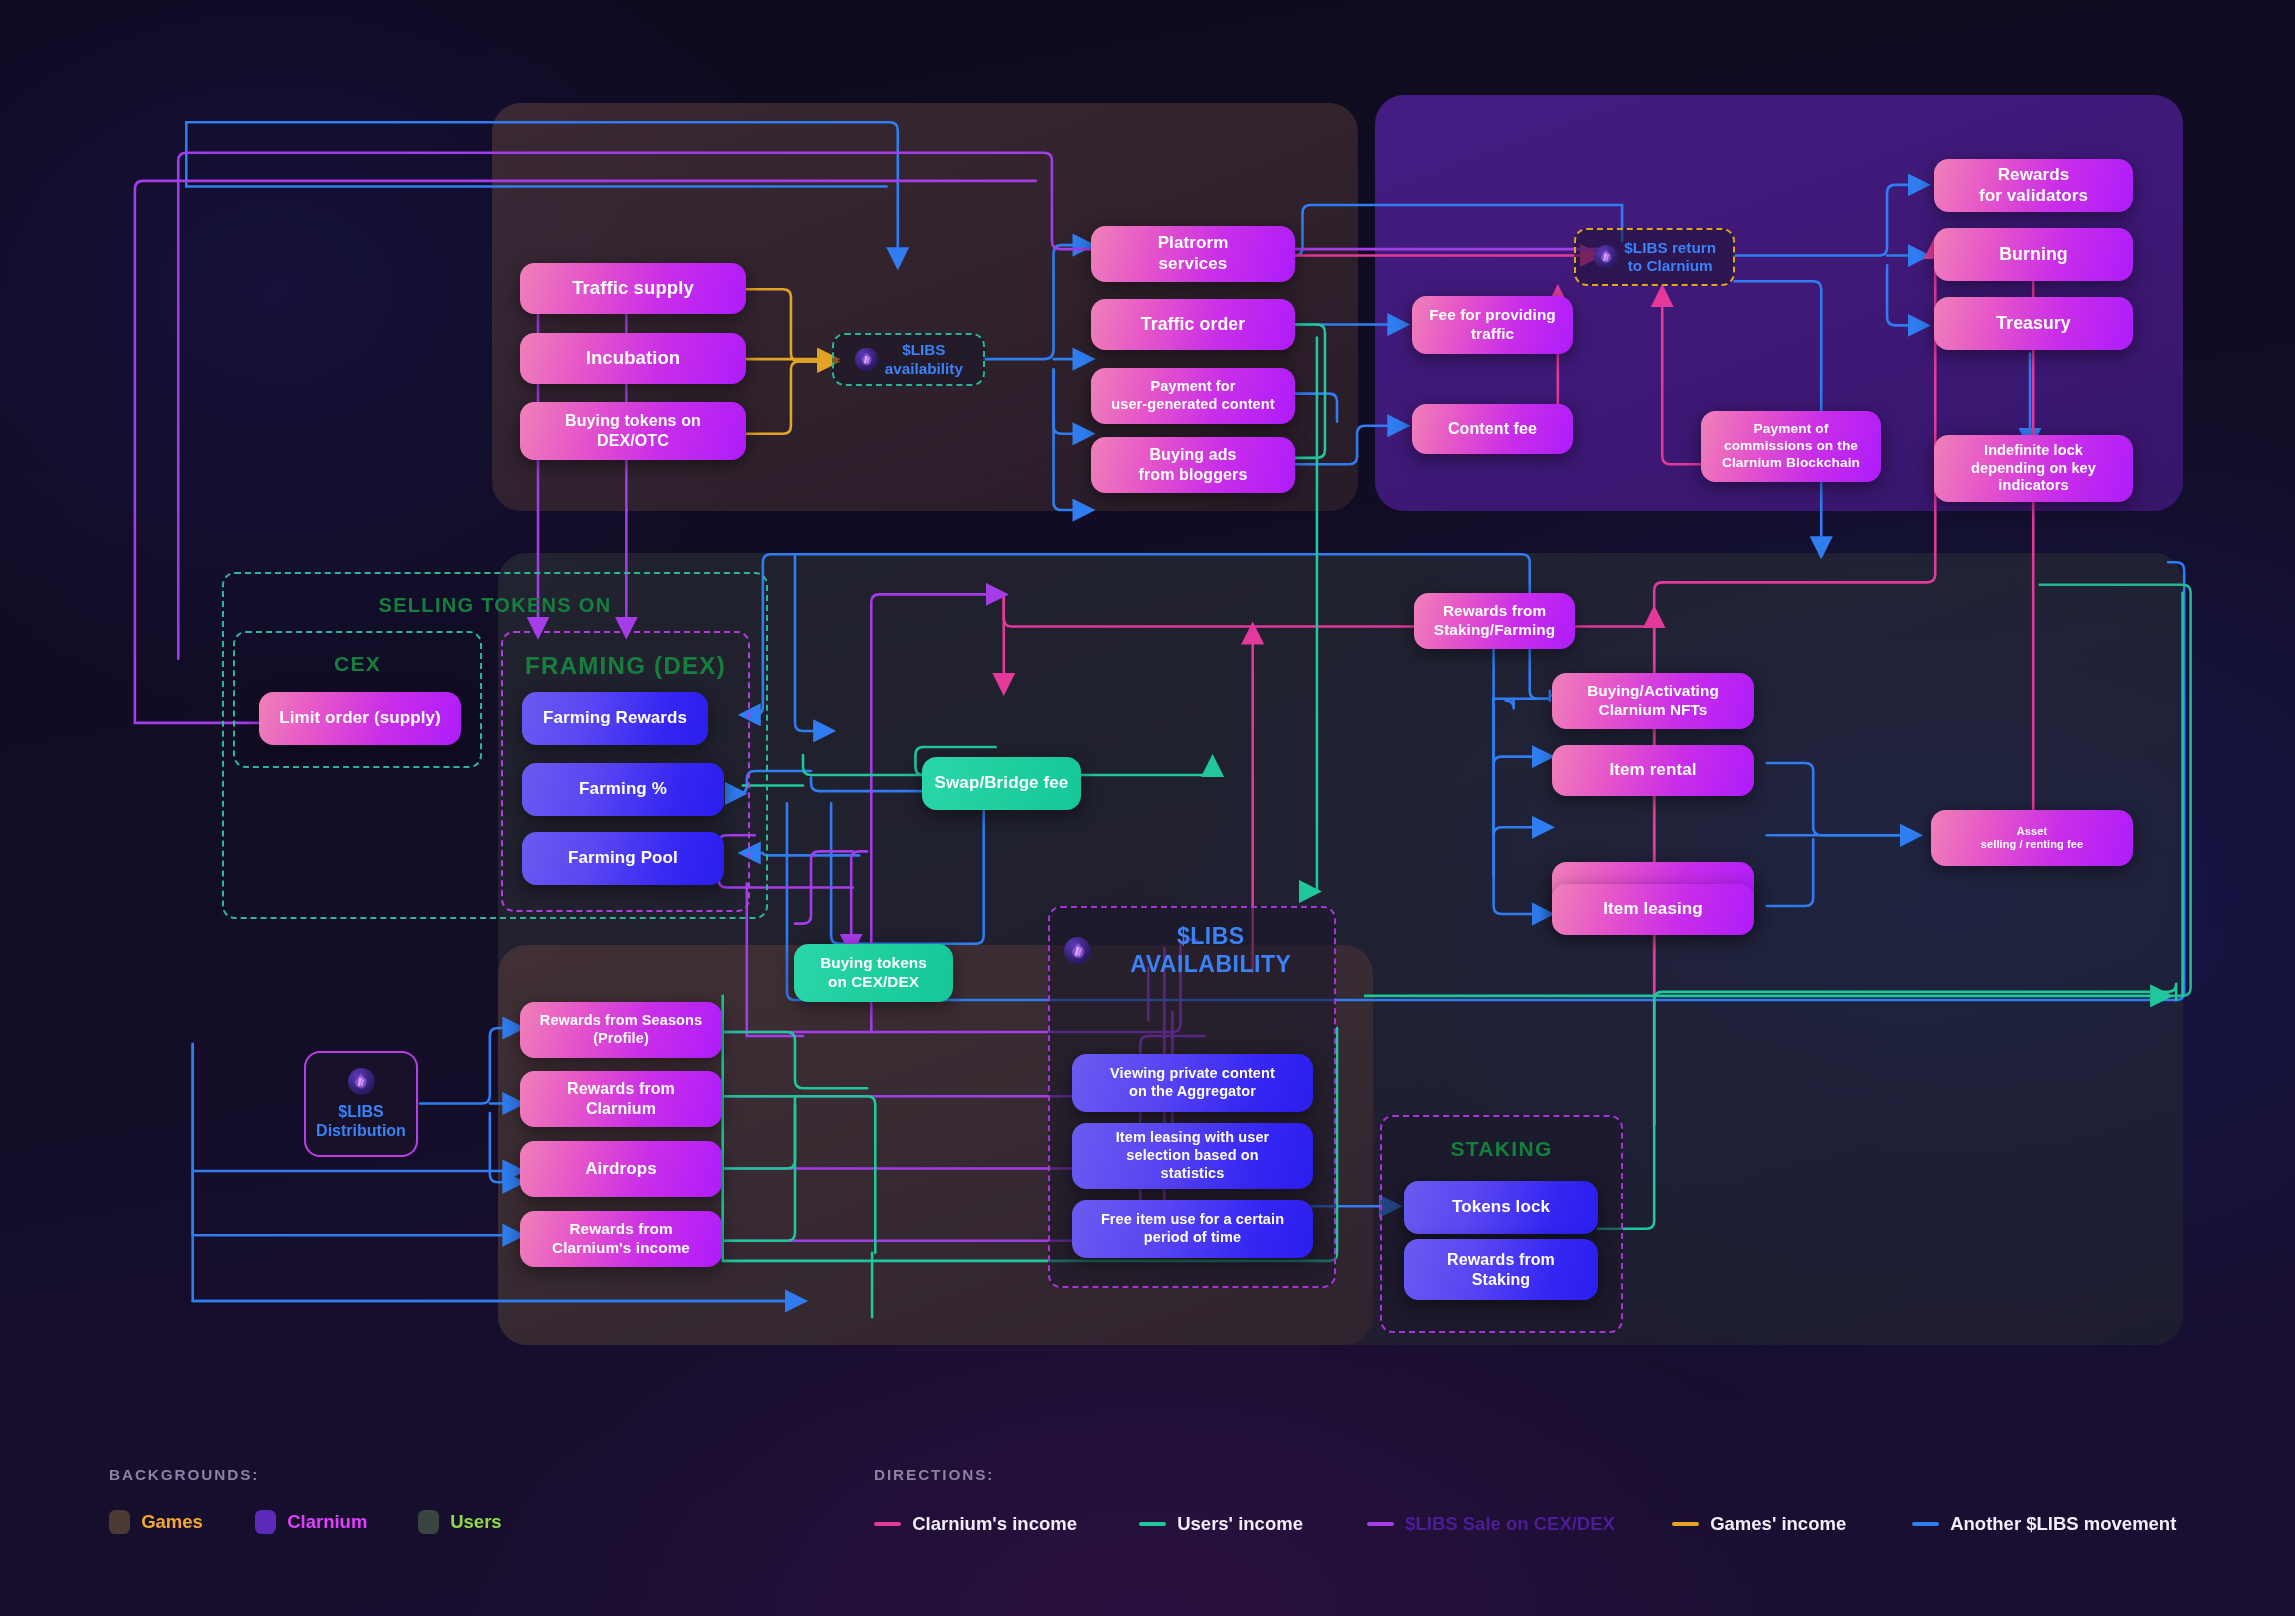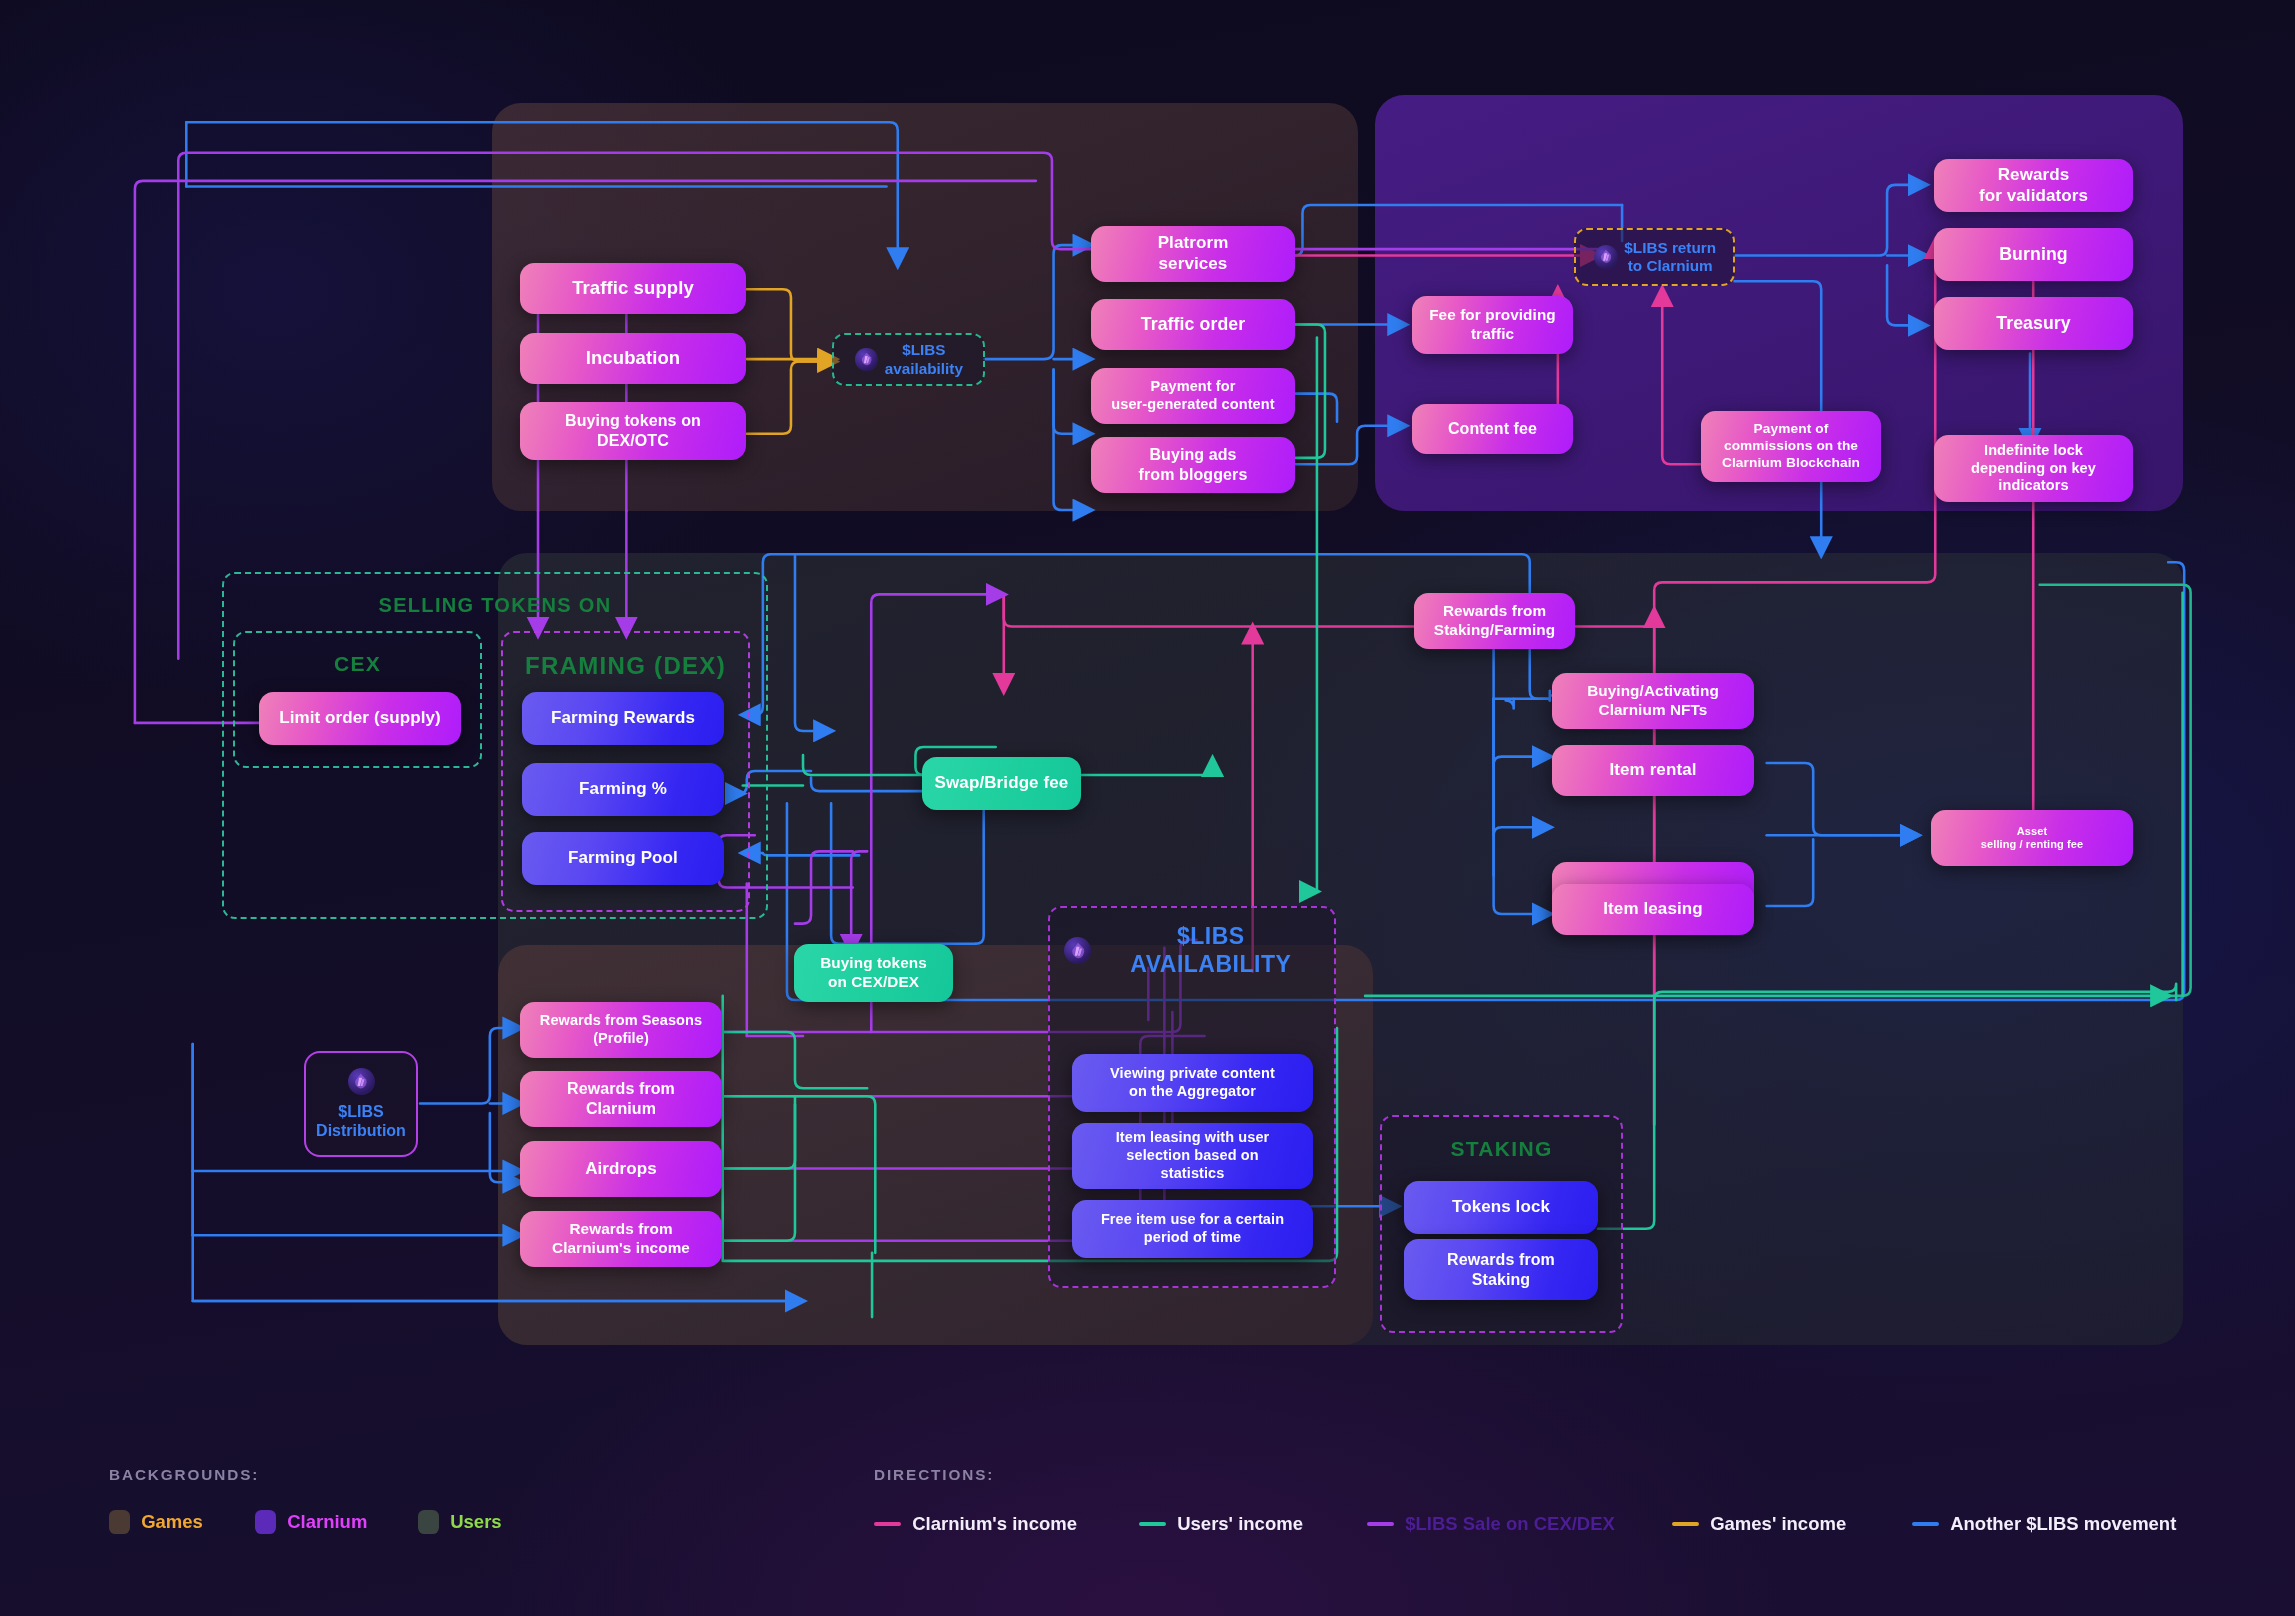--- a/index.html
+++ b/index.html
@@ -310,21 +310,21 @@
 
   <div class="node pink" style="left:1934px; top:159px; width:199px; height:53px; font-size:17px; white-space:pre-line;">Rewards
 for validators</div>
   <div class="node pink" style="left:1934px; top:228px; width:199px; height:53px; font-size:17.7px;">Burning</div>
   <div class="node pink" style="left:1934px; top:297px; width:199px; height:53px; font-size:17.7px;">Treasury</div>
   <div class="node pink" style="left:1934px; top:435px; width:199px; height:67px; font-size:14.5px; white-space:pre-line;">Indefinite lock
 depending on key
 indicators</div>
 
   <div class="node pink" style="left:259px; top:692px; width:202px; height:53px; font-size:17px;">Limit order (supply)</div>
-  <div class="node blue" style="left:522px; top:692px; width:202px; height:53px; font-size:17px;">Farming Rewards</div>
+  <div class="node blue" style="left:522px; top:692px; width:186px; height:53px; font-size:17px;">Farming Rewards</div>
   <div class="node blue" style="left:522px; top:763px; width:202px; height:53px; font-size:17px;">Farming %</div>
   <div class="node blue" style="left:522px; top:832px; width:202px; height:53px; font-size:17px;">Farming Pool</div>
 
   <div class="node green" style="left:922px; top:757px; width:159px; height:53px; font-size:17px;">Swap/Bridge fee</div>
   <div class="node green" style="left:794px; top:944px; width:159px; height:58px; font-size:15.3px; white-space:pre-line;">Buying tokens
 on CEX/DEX</div>
 
   <div class="node pink" style="left:1414px; top:593px; width:161px; height:56px; font-size:15.3px; white-space:pre-line;">Rewards from
 Staking/Farming</div>
   <div class="node pink" style="left:1552px; top:673px; width:202px; height:56px; font-size:15.3px; white-space:pre-line;">Buying/Activating

